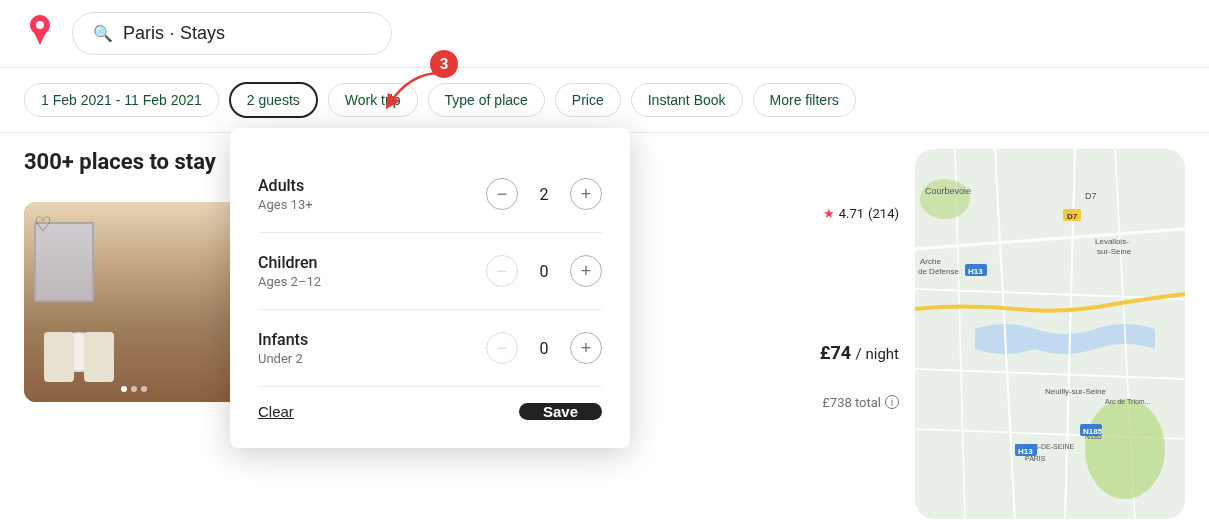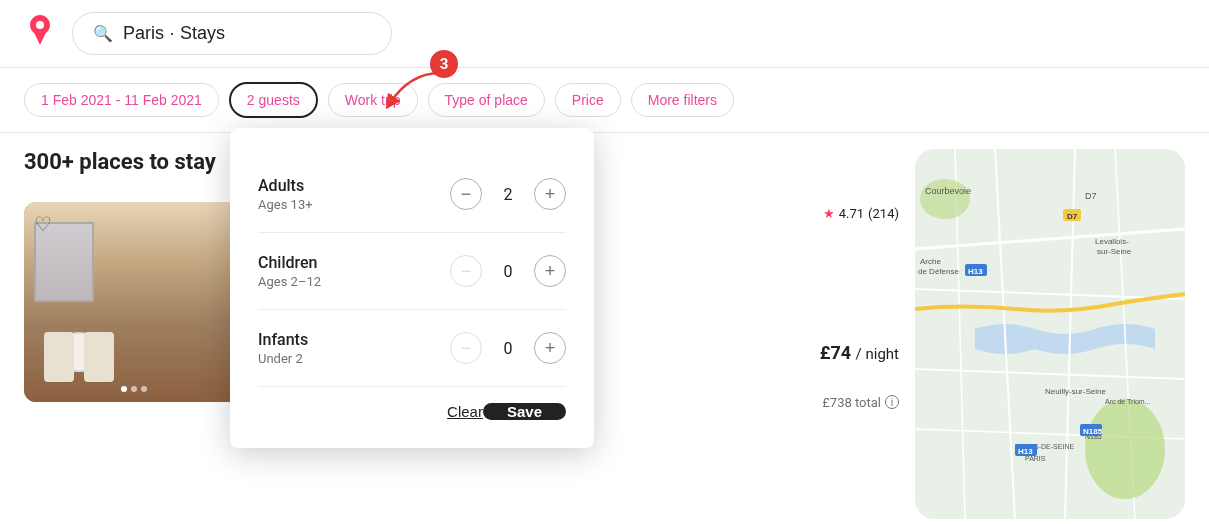--- a/index.html
+++ b/index.html
@@ -49,39 +49,39 @@
       position: relative;
     }
 
     .filter-pill {
       border: 1px solid #ddd;
       border-radius: 20px;
       padding: 8px 16px;
       font-size: 14px;
       cursor: pointer;
       background: #fff;
-      color: #ec4899;
+      color: #14532d;
       white-space: nowrap;
     }
 
     .filter-pill.active {
       border: 2px solid #222;
       font-weight: 500;
     }
 
     
     .dropdown {
       position: absolute;
       top: 60px;
       left: 230px;
       background: #fff;
       border-radius: 8px;
       box-shadow: 0 6px 32px rgba(0,0,0,0.2);
       padding: 28px;
-      width: 364px;
+      width: 400px;
       z-index: 100;
     }
 
     .guest-row {
       display: flex;
       align-items: center;
       justify-content: space-between;
       padding: 20px 0;
       border-bottom: 1px solid #ebebeb;
     }
@@ -130,21 +130,21 @@
 
     .counter-value {
       font-size: 16px;
       color: #222;
       width: 20px;
       text-align: center;
     }
 
     .dropdown-footer {
       display: flex;
-      justify-content: flex-end;
+      justify-content: space-between;
       align-items: center;
       margin-top: 16px;
     }
 
     .clear-btn {
       font-size: 15px;
       color: #222;
       text-decoration: underline;
       background: none;
       border: none;
@@ -319,20 +319,21 @@
     <input type="text" style="border: none; outline: none; font-size: 18px; color: rgb(34, 34, 34); width: 220px;" value="Paris · Stays">
   </div>
 </div>
 
 <div class="filter-bar">
   <button class="filter-pill">1 Feb 2021 - 11 Feb 2021</button>
   <button class="filter-pill active">2 guests</button>
   <button class="filter-pill">Work trip</button>
   <button class="filter-pill">Type of place</button>
   <button class="filter-pill">Price</button>
+  <button class="filter-pill">Instant Book</button>
   <button class="filter-pill">More filters</button>
 
   <div style="position:absolute; top:-18px; left:430px; pointer-events:none;">
     <div style="width:28px;height:28px;border-radius:50%;background:#e53935;color:#fff;font-size:15px;font-weight:700;display:flex;align-items:center;justify-content:center;">3</div>
     <svg width="70" height="50" style="position:absolute;top:18px;left:-50px;">
       <defs>
         <marker id="arrowhead" markerWidth="6" markerHeight="6" refX="3" refY="3" orient="auto">
           <polygon points="0 0, 6 3, 0 6" fill="#e53935"></polygon>
         </marker>
       </defs>

